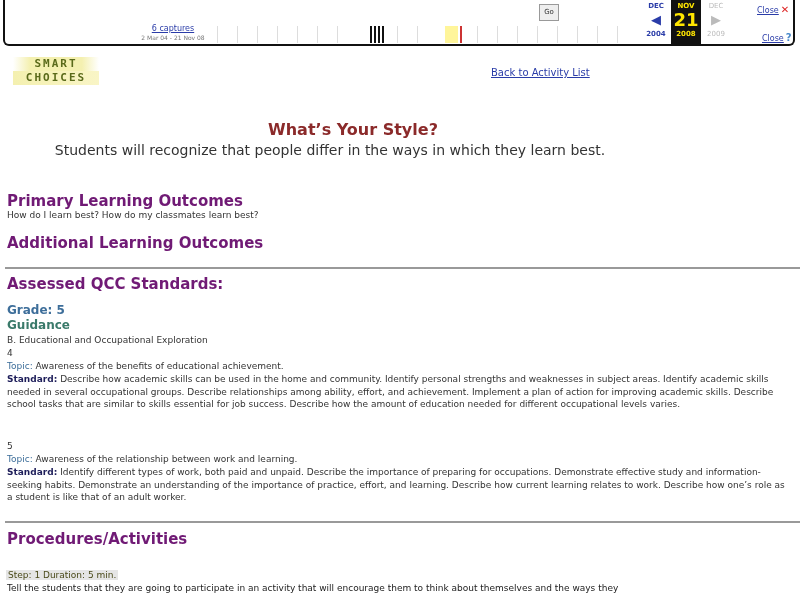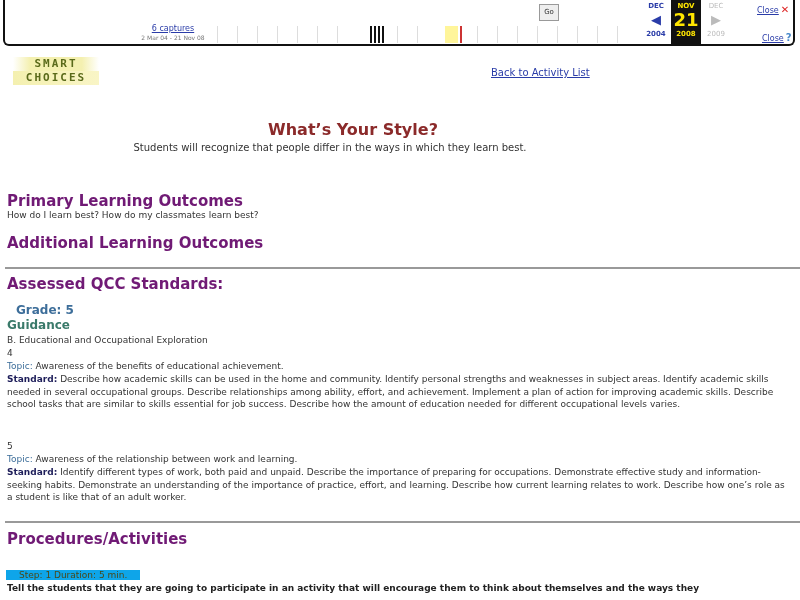--- a/index.html
+++ b/index.html
@@ -38,31 +38,31 @@
   .wb-help a { color: #2a3ca8; text-decoration: underline; }
   .wb-help .q { color: #4a8acb; font-weight: bold; font-size: 10px; margin-left: 2px; }
 
   
   .logo-sc { position: absolute; left: 13px; top: 57px; width: 86px; height: 34px; font-family: "DejaVu Sans Mono", monospace; font-weight: bold; color: #5a6a1a; text-align: center; line-height: 14px; font-size: 11px; letter-spacing: 2px; }
   .logo-sc .row1 { display: block; background: linear-gradient(90deg,#fff 0%,#f4f0b0 20%,#f4f0b0 80%,#fff 100%); }
   .logo-sc .row2 { display: block; background: linear-gradient(90deg,#f4f0b0,#f9f5c6); }
   .back-link { position: absolute; left: 491px; top: 67px; font-size: 10px; color: #2a3ca8; text-decoration: underline; }
 
   .title { position: absolute; left: 0; width: 706px; top: 120px; text-align: center; font-weight: bold; font-size: 16px; color: #8b2a2a; }
-  .subtitle { position: absolute; left: 0; width: 660px; top: 142px; text-align: center; font-size: 10px; color: #333; }
+  .subtitle { position: absolute; left: 0; width: 660px; top: 142px; text-align: center; font-size: 14px; color: #333; }
 
   .h2 { position: absolute; left: 7px; font-weight: bold; font-size: 15px; color: #701a75; }
   .txt { position: absolute; left: 7px; font-size: 9px; color: #333; width: 786px; line-height: 12.6px; }
   .hr { position: absolute; left: 5px; width: 795px; height: 2px; background: #999; }
-  .grade { position: absolute; left: 16px; font-weight: bold; font-size: 12px; color: #3d6e9a; }
+  .grade { position: absolute; left: 7px; font-weight: bold; font-size: 12px; color: #3d6e9a; }
   .subject { position: absolute; left: 7px; font-weight: bold; font-size: 12px; color: #3a7a6a; }
   .lbl-topic { color: #3d6e9a; margin-top: 44px; }
   .lbl-std { color: #1e1e5a; font-weight: bold; }
-  .step { position: absolute; left: 6px; top: 570px; font-size: 9px; color: #4a4a1a; background: #0ea5e9; padding: 0 13px; }
-  .tell { position: absolute; left: 7px; top: 583px; font-size: 9px; font-weight: bold; color: #222; width: 790px; white-space: nowrap; }
+  .step { position: absolute; left: 6px; top: 570px; font-size: 9px; color: #4a4a1a; background: #e5e5e5; padding: 0 2px; }
+  .tell { position: absolute; left: 7px; top: 583px; font-size: 9px; font-weight: normal; color: #222; width: 790px; white-space: nowrap; }
 </style>
 </head>
 <body>
 
 <div class="wb">
   <div class="wb-caps">
     <a>6 captures</a>
     <div class="range">2 Mar 04 - 21 Nov 08</div>
   </div>
   <div class="wb-go">Go</div>

